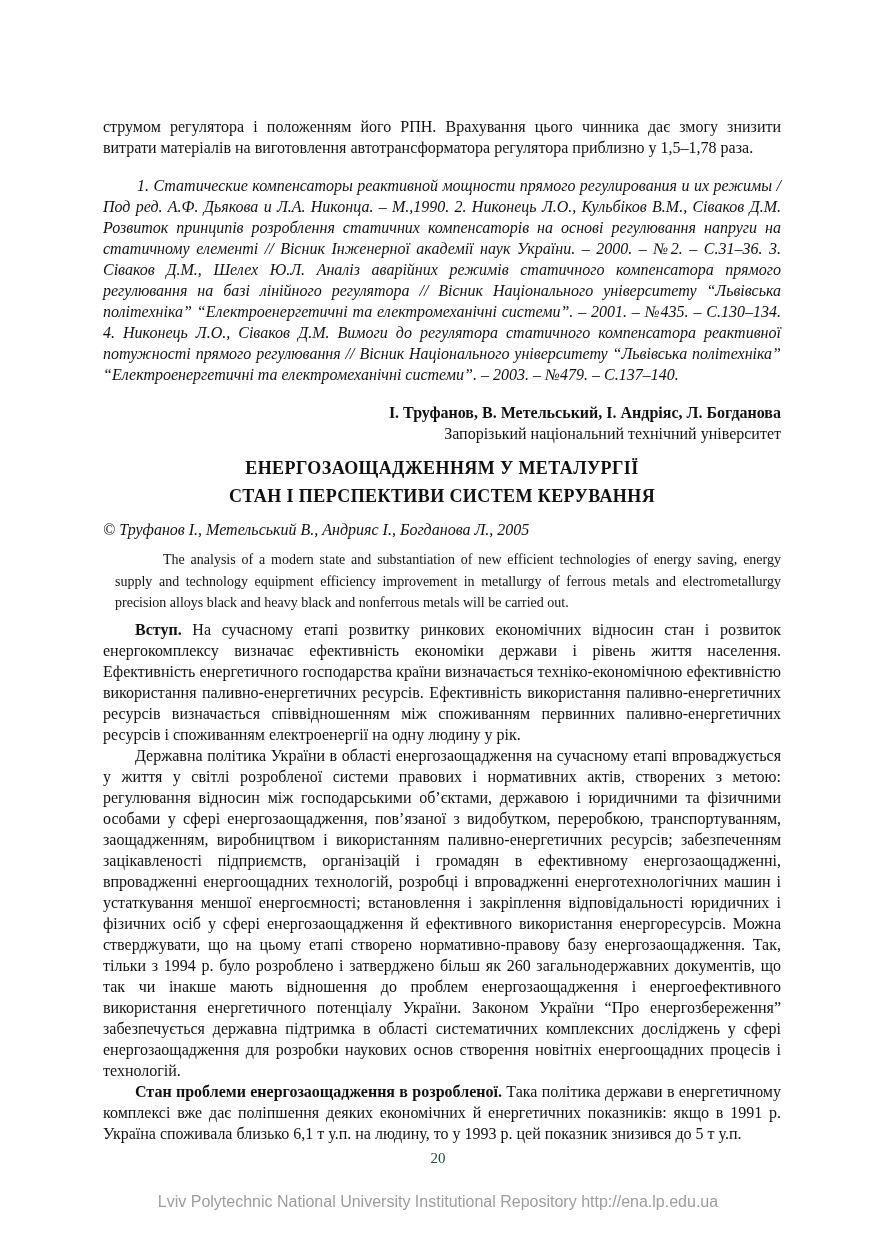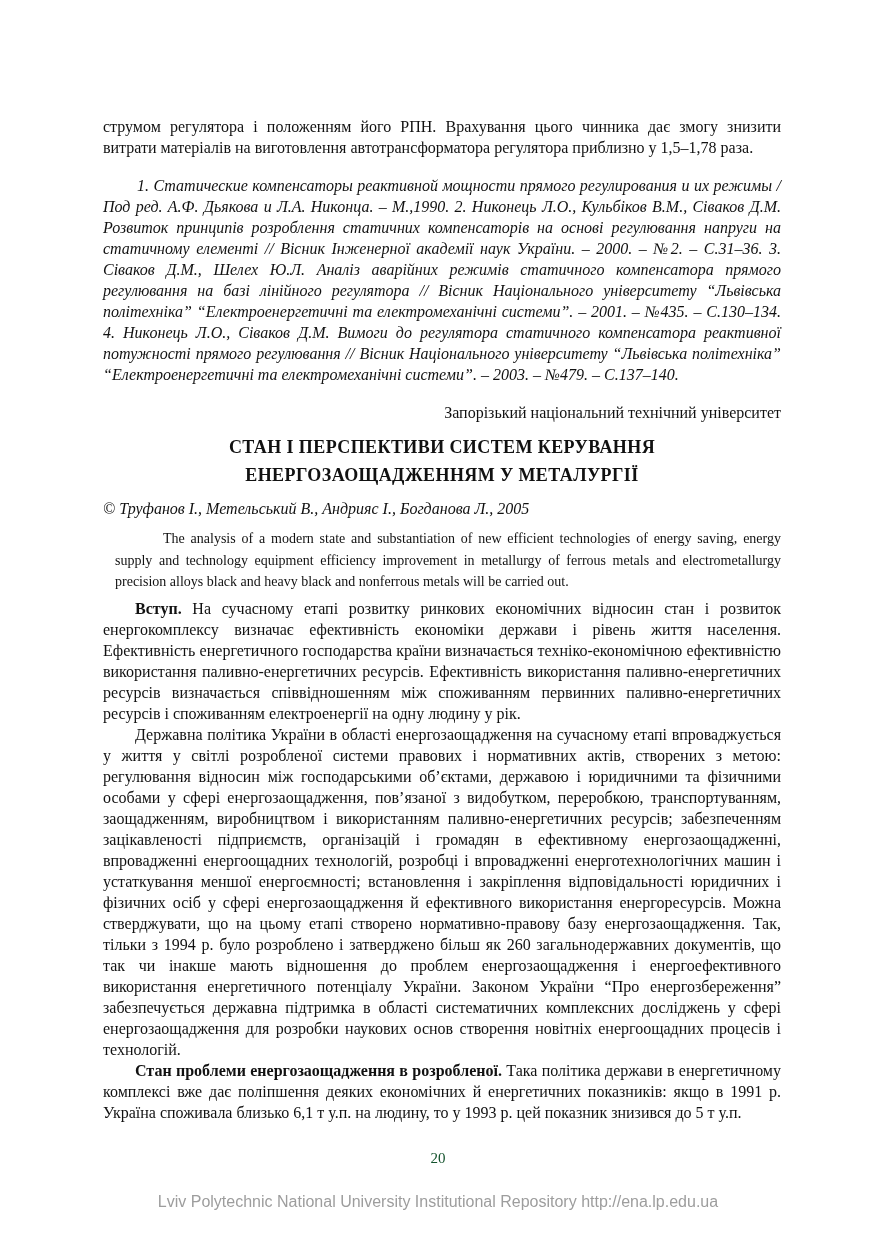--- a/index.html
+++ b/index.html
@@ -104,26 +104,27 @@
 <body>
 
 <div class="page">
   <div class="content">
 
     <p class="body-text para-continued">струмом регулятора і положенням його РПН. Врахування цього чинника дає змогу знизити витрати матеріалів на виготовлення автотрансформатора регулятора приблизно у 1,5–1,78 раза.</p>
 
     <p class="body-text references">1. Статические компенсаторы реактивной мощности прямого регулирования и их режимы / Под ред. А.Ф. Дьякова и Л.А. Никонца. – М.,1990. 2. Никонець Л.О., Кульбіков В.М., Сіваков Д.М. Розвиток принципів розроблення статичних компенсаторів на основі регулювання напруги на статичному елементі // Вісник Інженерної академії наук України. – 2000. – №2. – С.31–36. 3. Сіваков Д.М., Шелех Ю.Л. Аналіз аварійних режимів статичного компенсатора прямого регулювання на базі лінійного регулятора // Вісник Національного університету “Львівська політехніка” “Електроенергетичні та електромеханічні системи”. – 2001. – №435. – С.130–134. 4. Никонець Л.О., Сіваков Д.М. Вимоги до регулятора статичного компенсатора реактивної потужності прямого регулювання // Вісник Національного університету “Львівська політехніка” “Електроенергетичні та електромеханічні системи”. – 2003. – №479. – С.137–140.</p>
 
 
+    <p class="authors-line">І. Труфанов, В. Метельський, І. Андріяс, Л. Богданова</p>
 
     <p class="affiliation-line">Запорізький національний технічний університет</p>
 
     <div class="paper-title">
+      <div>ЕНЕРГОЗАОЩАДЖЕННЯМ У МЕТАЛУРГІЇ</div>
       <div>СТАН І ПЕРСПЕКТИВИ СИСТЕМ КЕРУВАННЯ</div>
-      <div>ЕНЕРГОЗАОЩАДЖЕННЯМ У МЕТАЛУРГІЇ</div>
     </div>
 
     <p class="copyright-line">© Труфанов І., Метельський В., Андрияс І., Богданова Л., 2005</p>
 
     <p class="abstract-en">The analysis of a modern state and substantiation of new efficient technologies of energy saving, energy supply and technology equipment efficiency improvement in metallurgy of ferrous metals and electrometallurgy precision alloys black and heavy black and nonferrous metals will be carried out.</p>
 
     <p class="body-text body-para"><span class="lead">Вступ.</span> <span>На сучасному етапі розвитку ринкових економічних відносин стан і розвиток енергокомплексу визначає ефективність економіки держави і рівень життя населення. Ефективність енергетичного господарства країни визначається техніко-економічною ефективністю використання паливно-енергетичних ресурсів. Ефективність використання паливно-енергетичних ресурсів визначається співвідношенням між споживанням первинних паливно-енергетичних ресурсів і споживанням електроенергії на одну людину у рік.</span></p>
 
     <p class="body-text body-para"><span>Державна політика України в області енергозаощадження на сучасному етапі впроваджується у життя у світлі розробленої системи правових і нормативних актів, створених з метою: регулювання відносин між господарськими об’єктами, державою і юридичними та фізичними особами у сфері енергозаощадження, пов’язаної з видобутком, переробкою, транспортуванням, заощадженням, виробництвом і використанням паливно-енергетичних ресурсів; забезпеченням зацікавленості підприємств, організацій і громадян в ефективному енергозаощадженні, впровадженні енергоощадних технологій, розробці і впровадженні енерготехнологічних машин і устаткування меншої енергоємності; встановлення і закріплення відповідальності юридичних і фізичних осіб у сфері енергозаощадження й ефективного використання енергоресурсів. Можна стверджувати, що на цьому етапі створено нормативно-правову базу енергозаощадження. Так, тільки з 1994 р. було розроблено і затверджено більш як 260 загальнодержавних документів, що так чи інакше мають відношення до проблем енергозаощадження і енергоефективного використання енергетичного потенціалу України. Законом України “Про енергозбереження” забезпечується державна підтримка в області систематичних комплексних досліджень у сфері енергозаощадження для розробки наукових основ створення новітніх енергоощадних процесів і технологій.</span></p>
 

